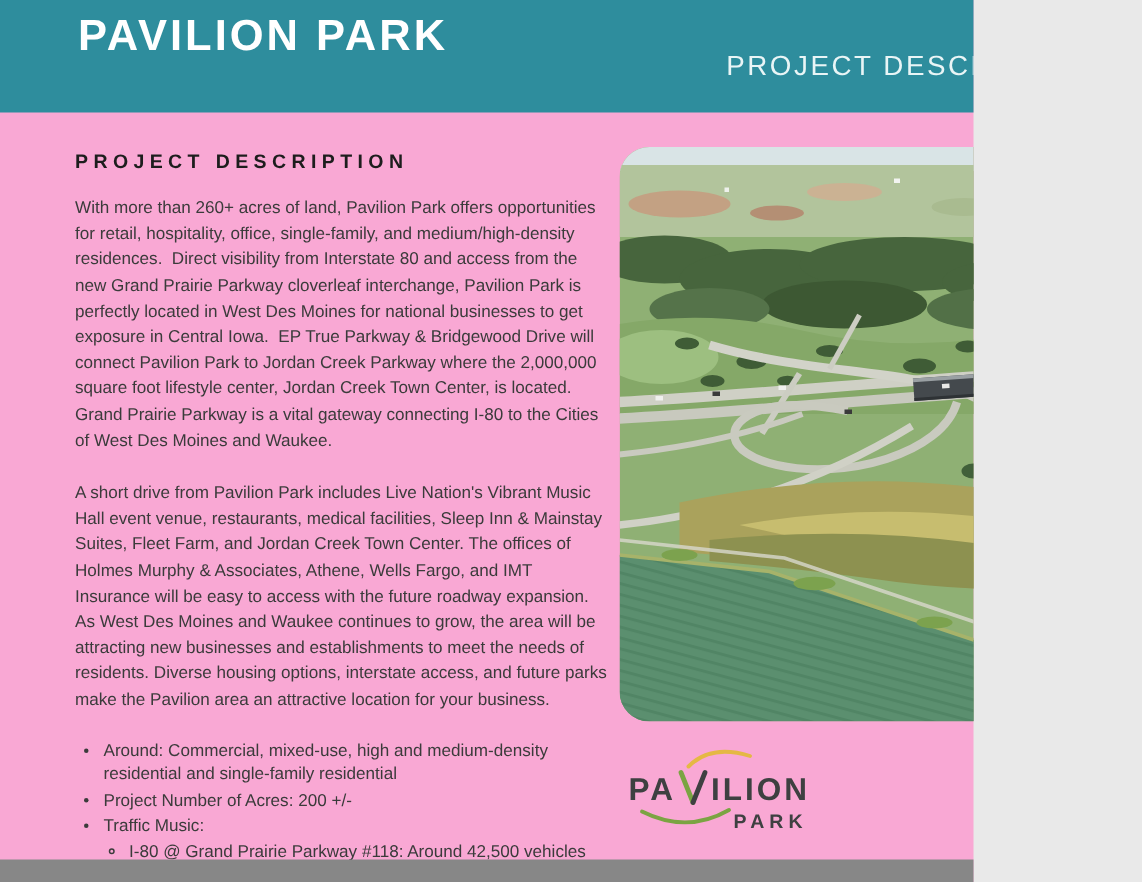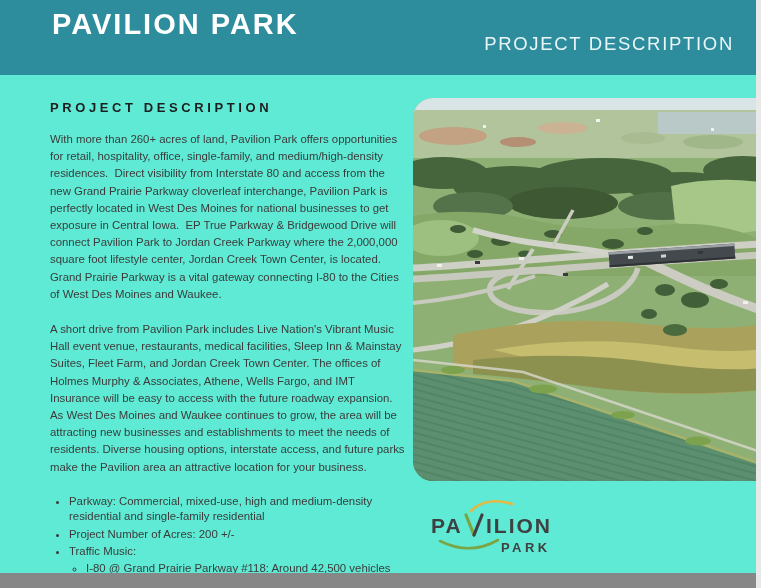--- a/index.html
+++ b/index.html
@@ -1,17 +1,17 @@
 <!DOCTYPE html>
 <html><head>
 <meta charset="utf-8">
 <style>
   html,body{margin:0;padding:0;background:#e9e9e9;}
   .page{
-    position:relative;width:756px;height:588px;background:#5eead4;
+    position:relative;width:649px;height:588px;background:#f9a8d4;
     font-family:"Liberation Sans",sans-serif;overflow:hidden;
   }
   
   .topbar{position:absolute;left:0;top:0;width:761px;height:75px;background:#2E8D9D;}
   .topbar-title{position:absolute;left:52px;top:8px;font-size:29px;font-weight:800;
     letter-spacing:2px;color:#ffffff;}
   .topbar-subtitle{position:absolute;left:53px;top:44px;font-size:11.5px;font-weight:600;
     letter-spacing:0.5px;color:#f0fafa;}
   .topbar-right{position:absolute;right:27px;top:33px;font-size:18.5px;font-weight:400;
     letter-spacing:1.7px;color:#e9f5f6;}
@@ -20,42 +20,42 @@
   .content h2{margin:0 0 14px 0;font-size:13px;font-weight:800;letter-spacing:3.6px;color:#1d1d1d;}
   .content p{margin:16px 0 18px 0;font-size:11.4px;line-height:17.2px;white-space:pre-wrap;}
   ul.bullets{margin:4px 0 0 0;padding-left:19px;font-size:11.4px;line-height:15.4px;color:#3b3b3b;}
   ul.bullets>li{margin-bottom:2px;}
   ul.sub{list-style:circle;margin:2px 0 1px 0;padding-left:17px;}
   ul.sub>li{margin-bottom:1px;}
   
   .photo{position:absolute;left:413px;top:98px;width:348px;height:383px;
     border-radius:20px 0 0 20px;overflow:hidden;}
   
-  .logo-pavilion{position:absolute;left:424px;top:496px;width:126px;height:62px;}
+  .logo-pavilion{position:absolute;left:412px;top:496px;width:126px;height:62px;}
   .logo-landmark{position:absolute;left:564px;top:493px;width:184px;height:60px;}
   
   .footerbar{position:absolute;left:0;bottom:0;width:761px;height:15px;background:#878787;}
   svg text{font-family:"Liberation Sans",sans-serif;}
 </style>
 </head>
 <body>
 
 <div class="page">
 
   <div class="topbar">
     <div class="topbar-title">PAVILION PARK</div>
     <div class="topbar-right">PROJECT DESCRIPTION</div>
   </div>
 
   <div class="content">
     <h2>PROJECT DESCRIPTION</h2>
     <p>With more than 260+ acres of land, Pavilion Park offers opportunities for retail, hospitality, office, single-family, and medium/high-density residences.  Direct visibility from Interstate 80 and access from the new Grand Prairie Parkway cloverleaf interchange, Pavilion Park is perfectly located in West Des Moines for national businesses to get exposure in Central Iowa.  EP True Parkway &amp; Bridgewood Drive will connect Pavilion Park to Jordan Creek Parkway where the 2,000,000 square foot lifestyle center, Jordan Creek Town Center, is located. Grand Prairie Parkway is a vital gateway connecting I-80 to the Cities of West Des Moines and Waukee.</p>
     <p>A short drive from Pavilion Park includes Live Nation's Vibrant Music Hall event venue, restaurants, medical facilities, Sleep Inn &amp; Mainstay Suites, Fleet Farm, and Jordan Creek Town Center. The offices of Holmes Murphy &amp; Associates, Athene, Wells Fargo, and IMT Insurance will be easy to access with the future roadway expansion. As West Des Moines and Waukee continues to grow, the area will be attracting new businesses and establishments to meet the needs of residents. Diverse housing options, interstate access, and future parks make the Pavilion area an attractive location for your business.</p>
     <ul class="bullets">
-      <li>Parkway: Commercial, mixed-use, high and medium-density residential and single-family residential</li>
+      <li>Around: Commercial, mixed-use, high and medium-density residential and single-family residential</li>
       <li>Project Number of Acres: 200 +/-</li>
       <li>
         <span>Traffic Music:</span>
         <ul class="sub">
           <li>I-80 @ Grand Prairie Parkway #118: Around 42,500 vehicles per day</li>
 
         </ul>
       </li>
 
     </ul>

